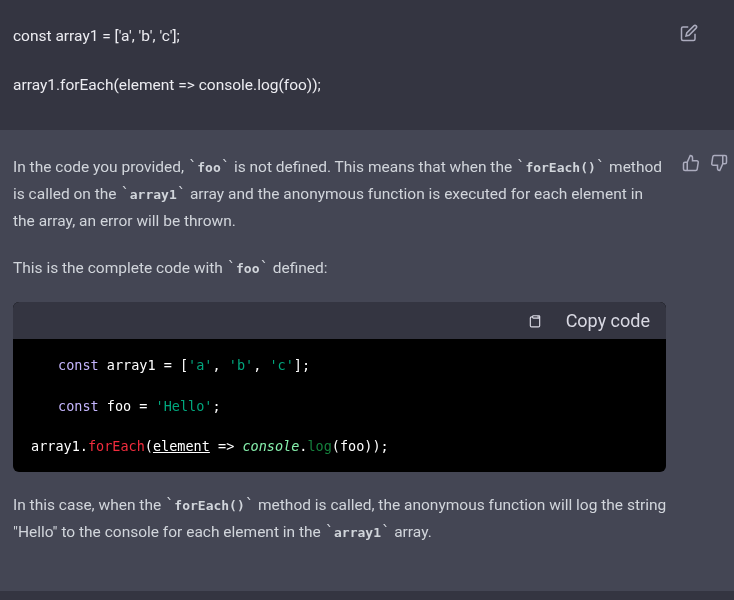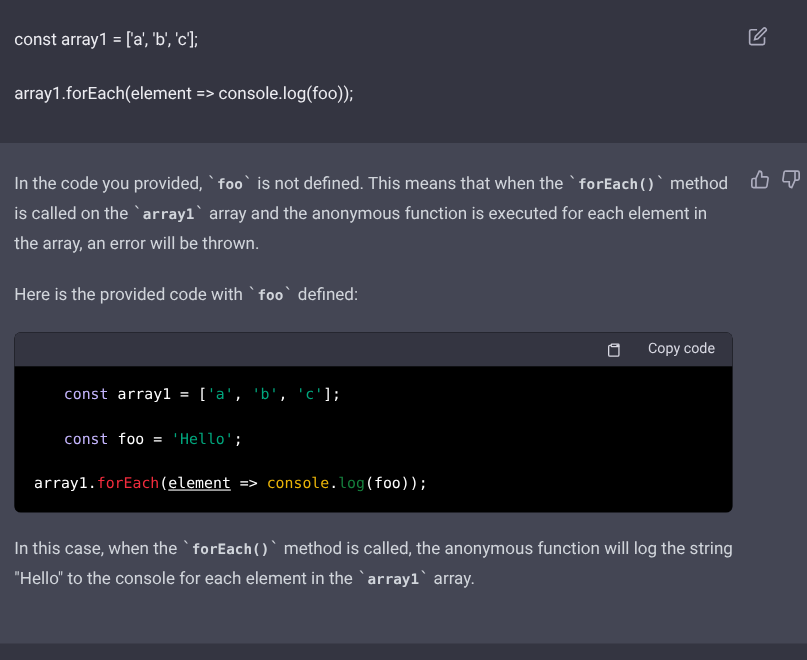--- a/index.html
+++ b/index.html
@@ -88,21 +88,21 @@
       padding: 8px 16px;
       display: flex;
       justify-content: flex-end;
       align-items: center;
     }
     .copy-button {
       display: flex;
       align-items: center;
       gap: 24px;
       color: #d9d9e3;
-      font-size: 13px;
+      font-size: 18px;
       cursor: pointer;
       background: none;
       border: none;
       font-family: inherit;
     }
     .copy-icon {
       width: 14px;
       height: 14px;
     }
     .code-content {
@@ -114,21 +114,21 @@
     }
     .code-line {
       white-space: pre;
     }
     .tk-keyword { color: #c4b5fd; margin-left: 27px; }
     .tk-var { color: #fff; }
     .tk-op { color: #fff; }
     .tk-punct { color: #fff; }
     .tk-string { color: #00a67d; }
     .tk-method { color: #f22c3d; text-align: center; }
-    .tk-console { color: #eab308; }
+    .tk-console { color: #86efac; font-style: italic; }
     .tk-log { color: #15803d; }
     .tk-param { color: #fff; text-decoration: underline; }
   </style>
 </head>
 <body>
 
 <div class="user-section">
   <div class="user-code">
     <div class="user-code-line">const array1 = ['a', 'b', 'c'];</div>
     <div class="user-code-line">array1.forEach(element =&gt; console.log(foo));</div>
@@ -148,21 +148,21 @@
       <path d="M10 15v4a3 3 0 0 0 3 3l4-9V2H5.72a2 2 0 0 0-2 1.7l-1.38 9a2 2 0 0 0 2 2.3zM17 2h3a2 2 0 0 1 2 2v7a2 2 0 0 1-2 2h-3"></path>
     </svg>
   </div>
 
   <div class="response-text">
     <div class="paragraph">
       <span>In the code you provided, </span><span class="backtick">`</span><span class="inline-code">foo</span><span class="backtick">`</span><span> is not defined. This means that when the </span><span class="backtick">`</span><span class="inline-code">forEach()</span><span class="backtick">`</span><span> method is called on the </span><span class="backtick">`</span><span class="inline-code">array1</span><span class="backtick">`</span><span> array and the anonymous function is executed for each element in the array, an error will be thrown.</span>
     </div>
 
     <div class="paragraph">
-      <span>Here is the provided code with </span><span class="backtick">`</span><span class="inline-code">foo</span><span class="backtick">`</span><span> defined:</span>
+      <span>This is the complete code with </span><span class="backtick">`</span><span class="inline-code">foo</span><span class="backtick">`</span><span> defined:</span>
     </div>
 
     <div class="code-block">
       <div class="code-header">
         <button class="copy-button">
           <svg class="copy-icon" viewBox="0 0 24 24" fill="none" stroke="currentColor" stroke-width="2">
             <rect x="8" y="3" width="12" height="4" rx="1"></rect>
             <path d="M8 5H6a2 2 0 0 0-2 2v13a2 2 0 0 0 2 2h12a2 2 0 0 0 2-2V7a2 2 0 0 0-2-2h-2"></path>
           </svg>
           <span>Copy code</span>

